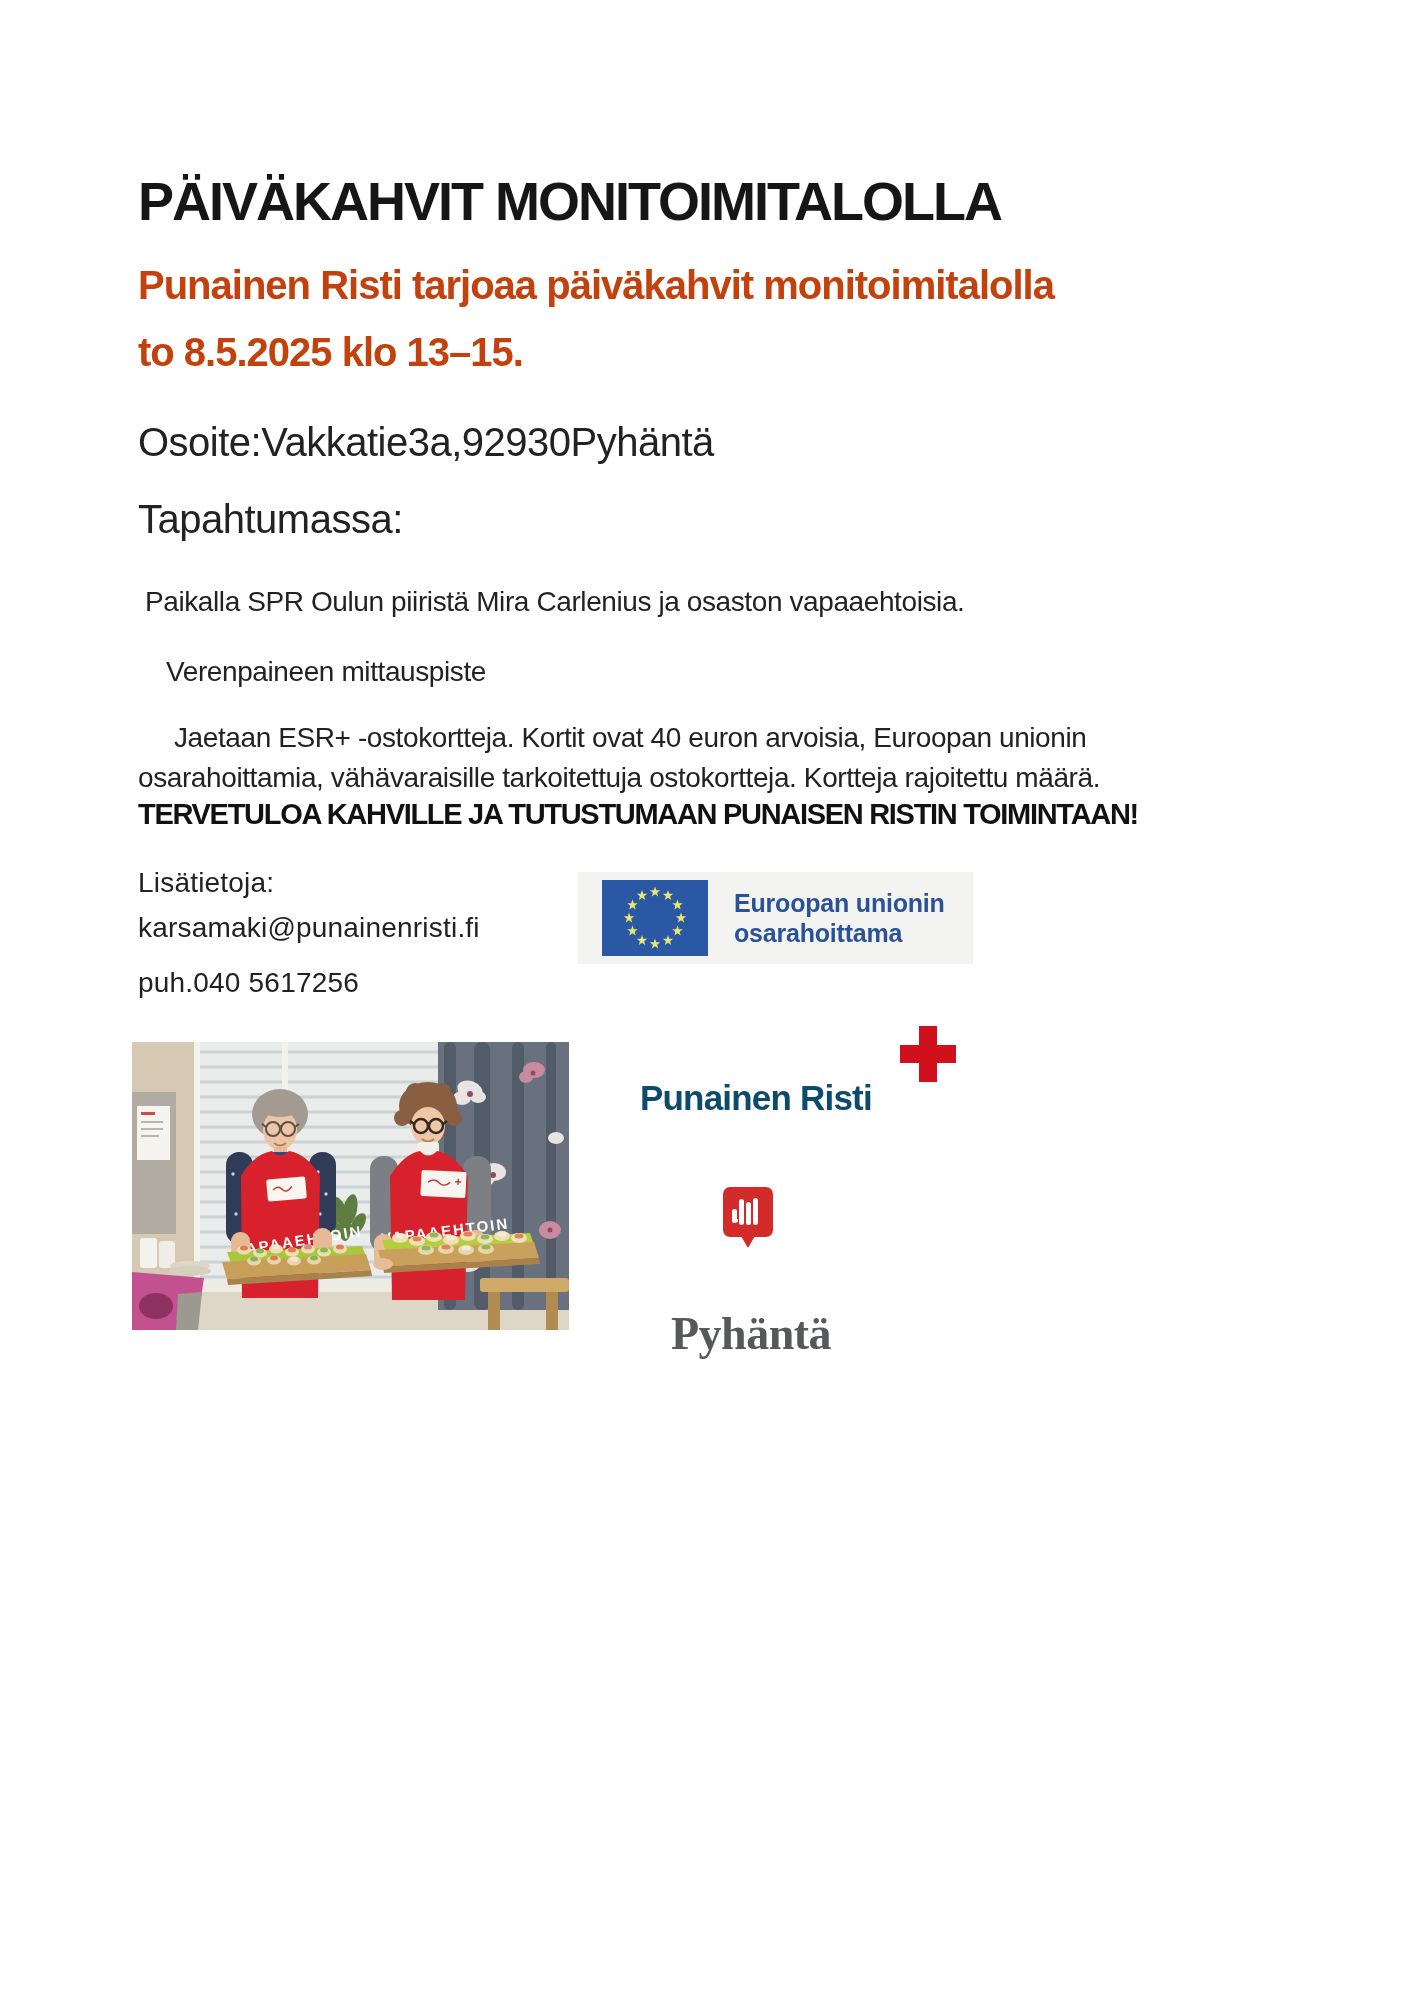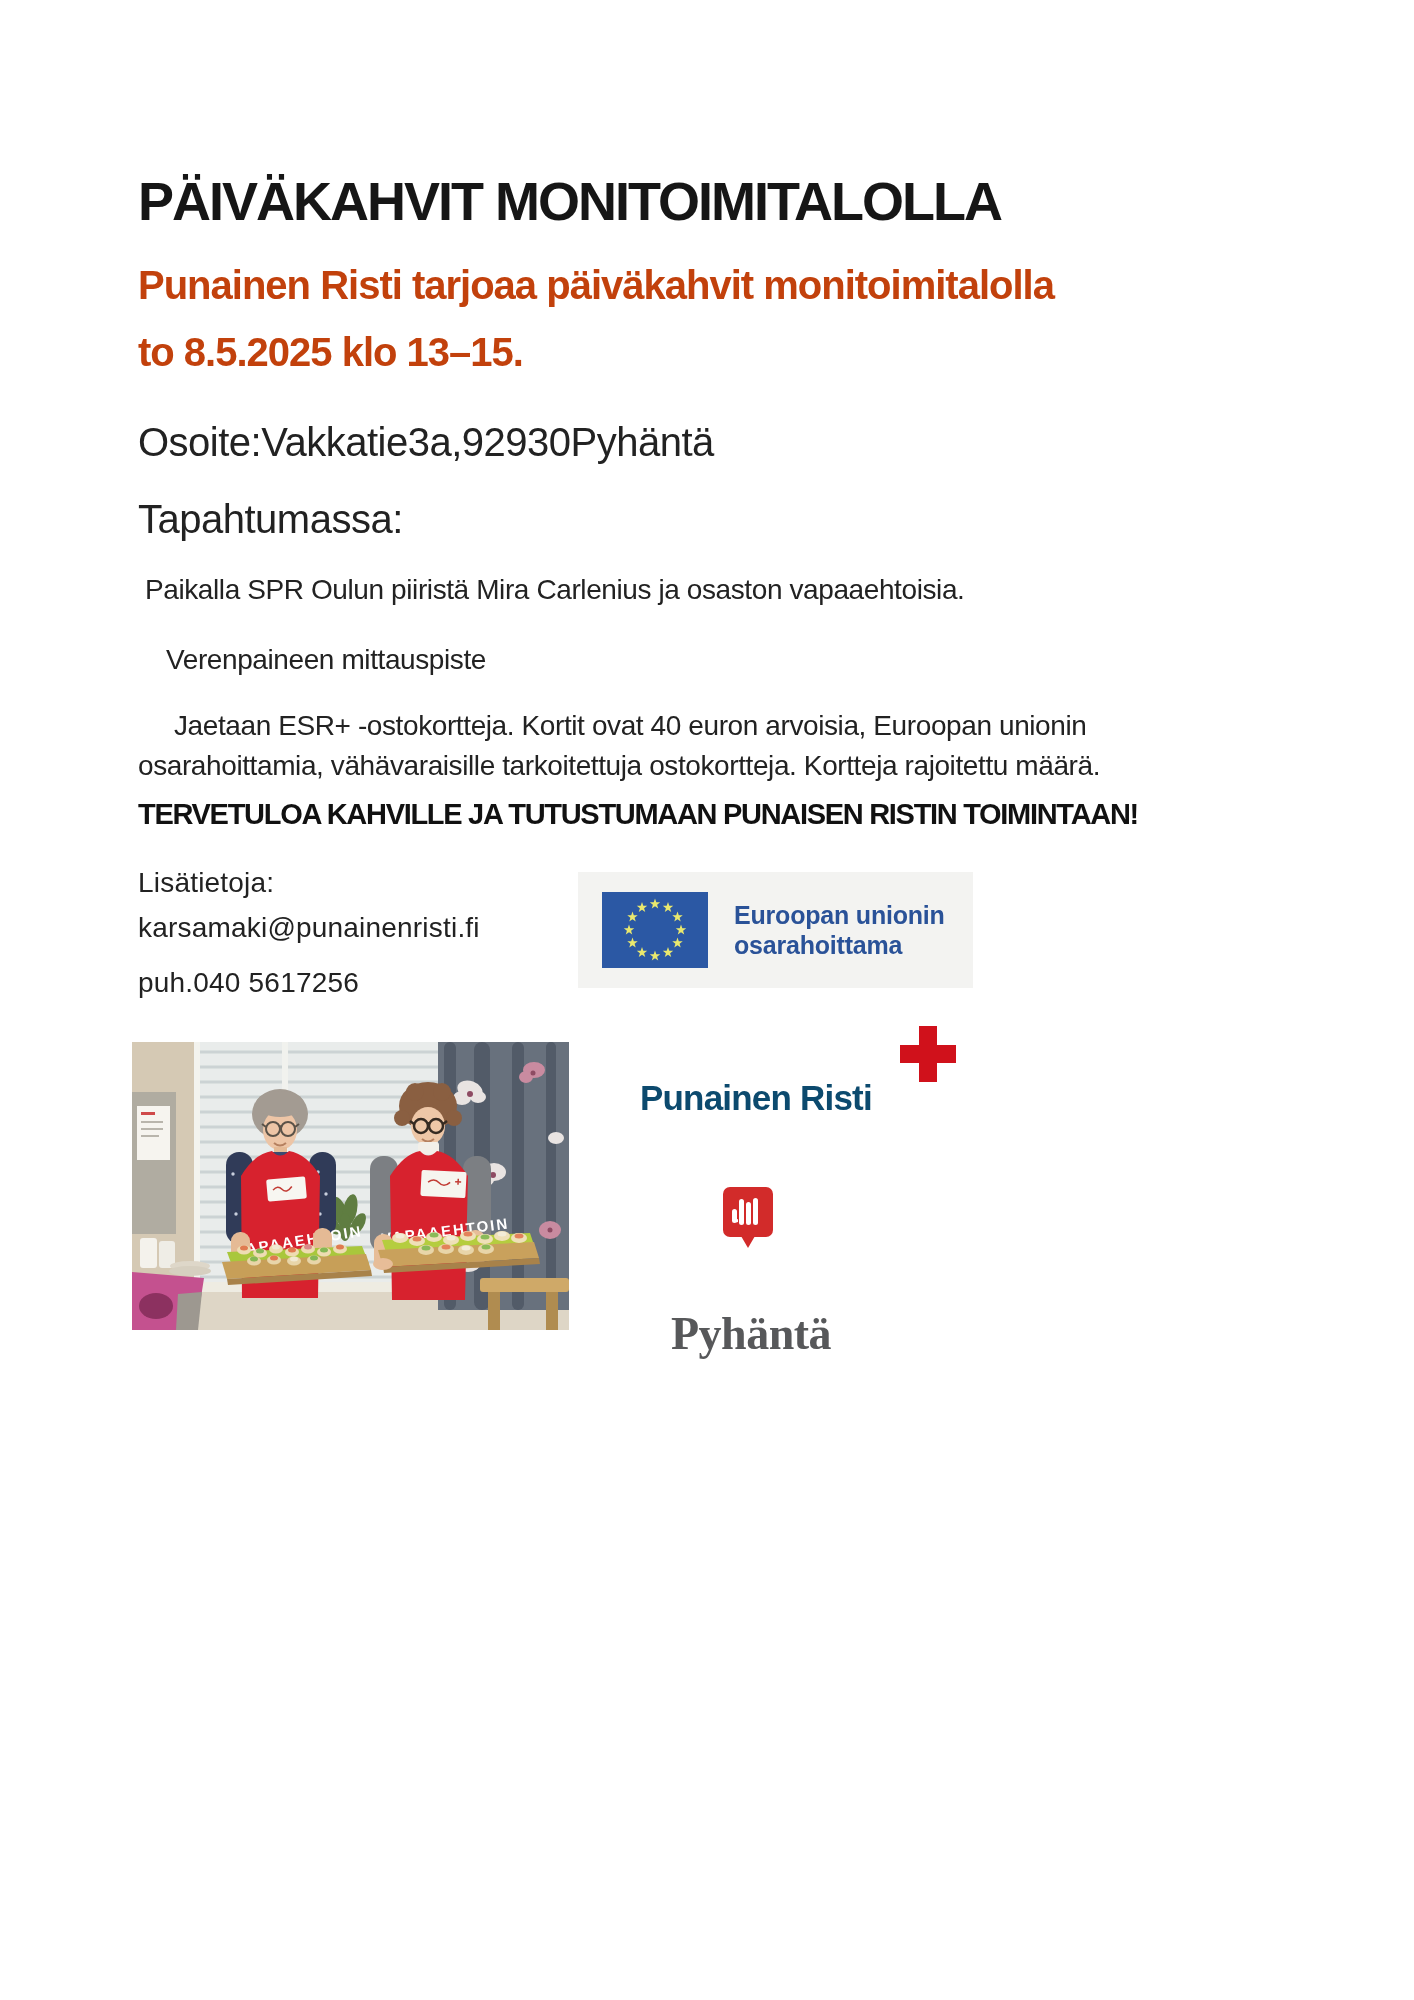--- a/index.html
+++ b/index.html
@@ -5,27 +5,27 @@
   html,body{margin:0;padding:0;background:#888;}
   .page{
     position:relative;width:1414px;height:2000px;margin:0 auto;
     background:#ffffff;overflow:hidden;
     font-family:"Liberation Sans",sans-serif;color:#1c1c1c;
   }
   .abs{position:absolute;}
   .t-title{font-size:54px;font-weight:700;letter-spacing:-2px;white-space:nowrap;color:#161616;}
   .t-sub{font-size:40px;font-weight:700;letter-spacing:-1px;line-height:67px;white-space:nowrap;color:#c2410c;}
   .t-h2{font-size:40px;letter-spacing:-0.5px;white-space:nowrap;color:#222;}
-  .t-body{font-size:28px;letter-spacing:-0.4px;white-space:nowrap;color:#222;}
+  .t-body{font-size:28px;letter-spacing:-0.4px;white-space:nowrap;color:#222;margin-top:12px;}
   .t-body .indent{text-indent:36px;}
   .lh40 div{line-height:40px;}
   .t-welcome{font-size:29px;font-weight:700;letter-spacing:-1.3px;white-space:nowrap;color:#111;}
   .t-contact{font-size:28px;line-height:45px;letter-spacing:0.2px;color:#222;}
   .eu-box{
-    left:578px;top:872px;width:395px;height:116px;background:#f3f3f1;
+    left:578px;top:872px;width:395px;height:92px;background:#f3f3f1;
     display:flex;align-items:center;gap:26px;padding-left:24px;box-sizing:border-box;
   }
   .eu-text{color:#2a5298;font-weight:700;font-size:25px;line-height:30px;letter-spacing:-0.2px;}
   .cross-logo{left:900px;top:1026px;width:56px;height:56px;}
   .cross-v{position:absolute;left:19px;top:0;width:18px;height:56px;background:#d0111b;}
   .cross-h{position:absolute;left:0;top:19px;width:56px;height:18px;background:#d0111b;}
   .pr-word{left:640px;top:1078px;font-size:35px;font-weight:700;letter-spacing:-0.8px;color:#0c4a6e;white-space:nowrap;}
   .py-word{
     left:645px;top:1307px;width:212px;text-align:center;
     font-family:"Liberation Serif",serif;font-size:46px;font-weight:700;color:#57585a;letter-spacing:-0.5px;

